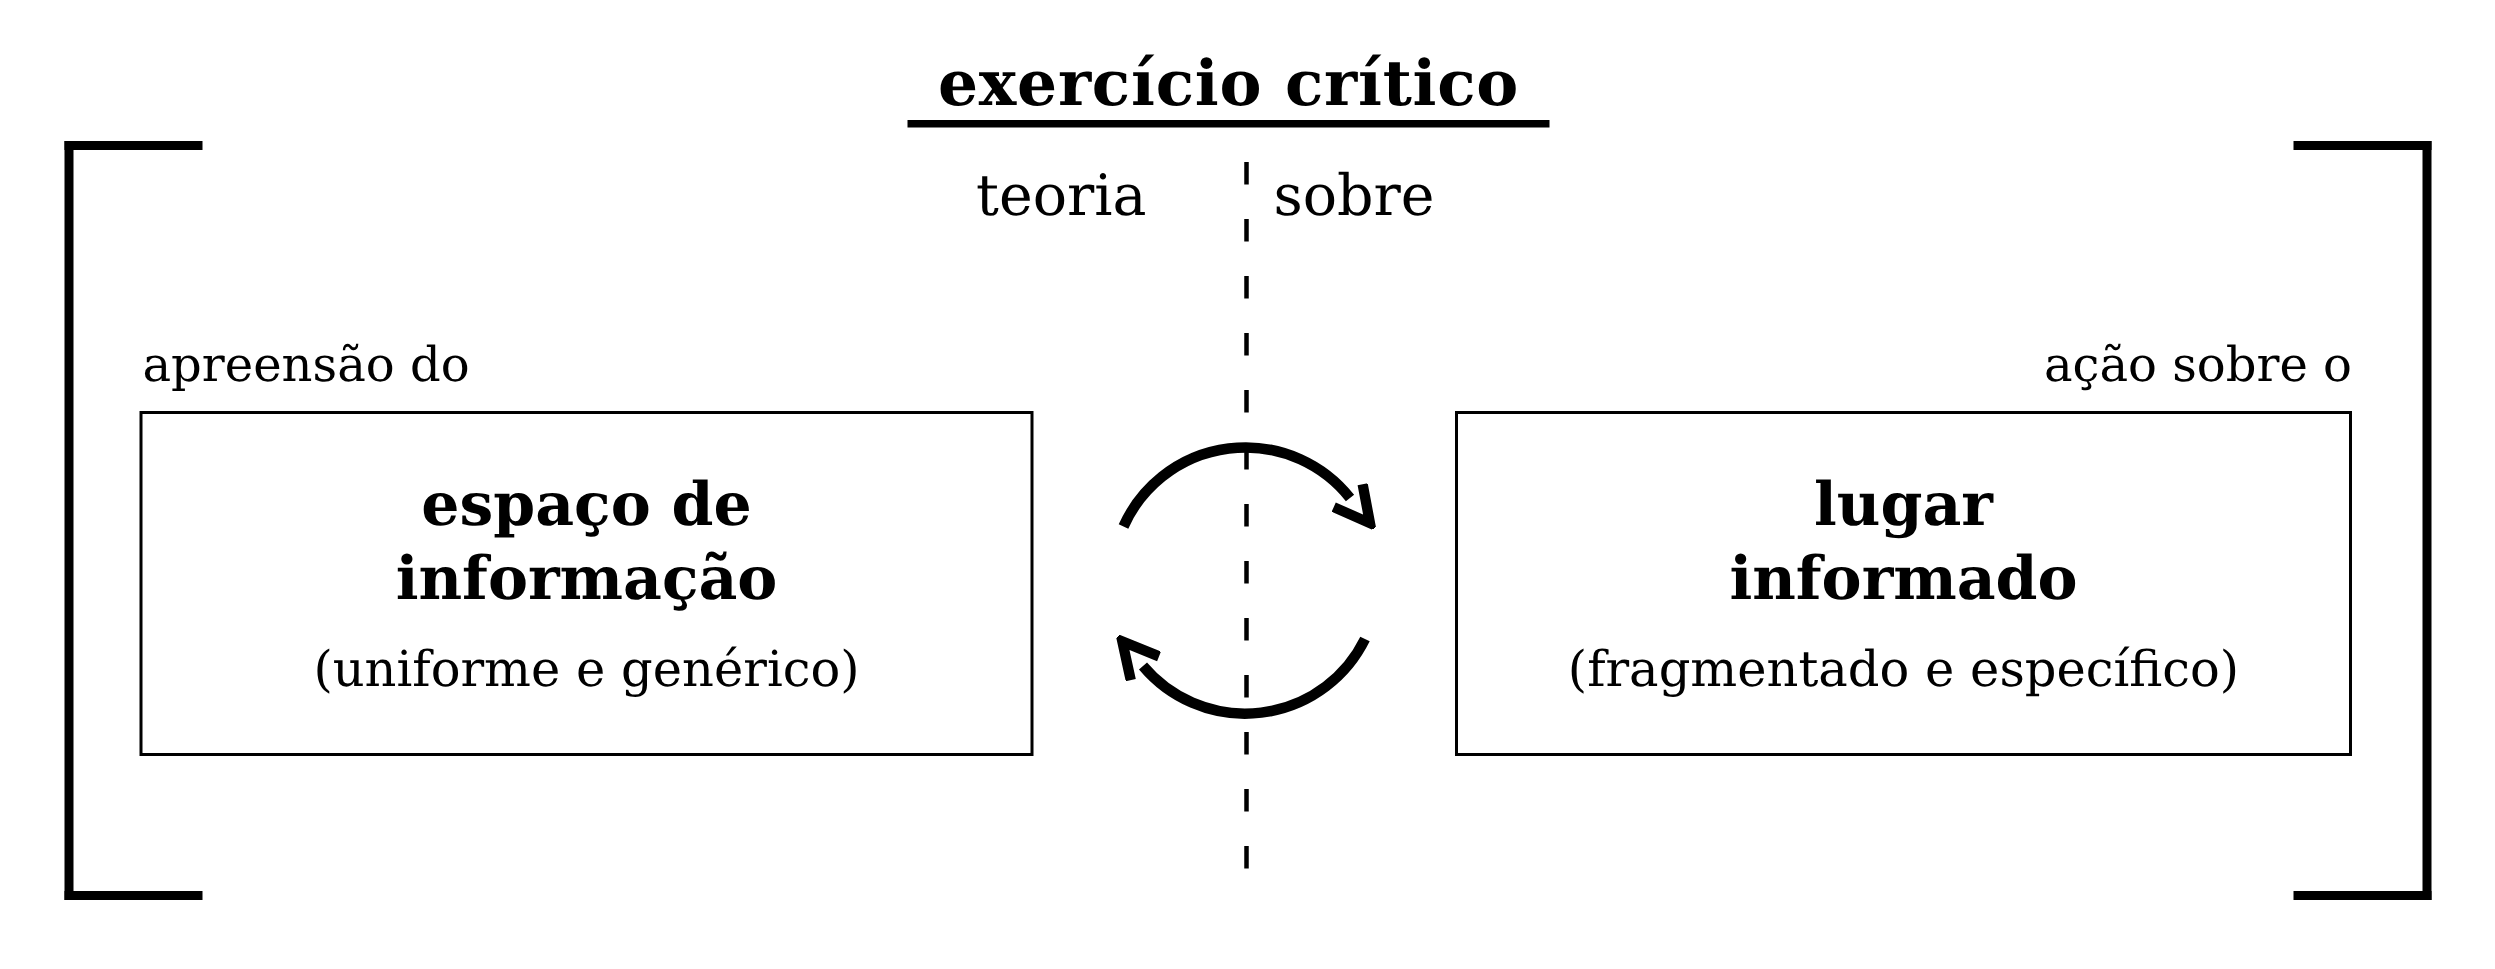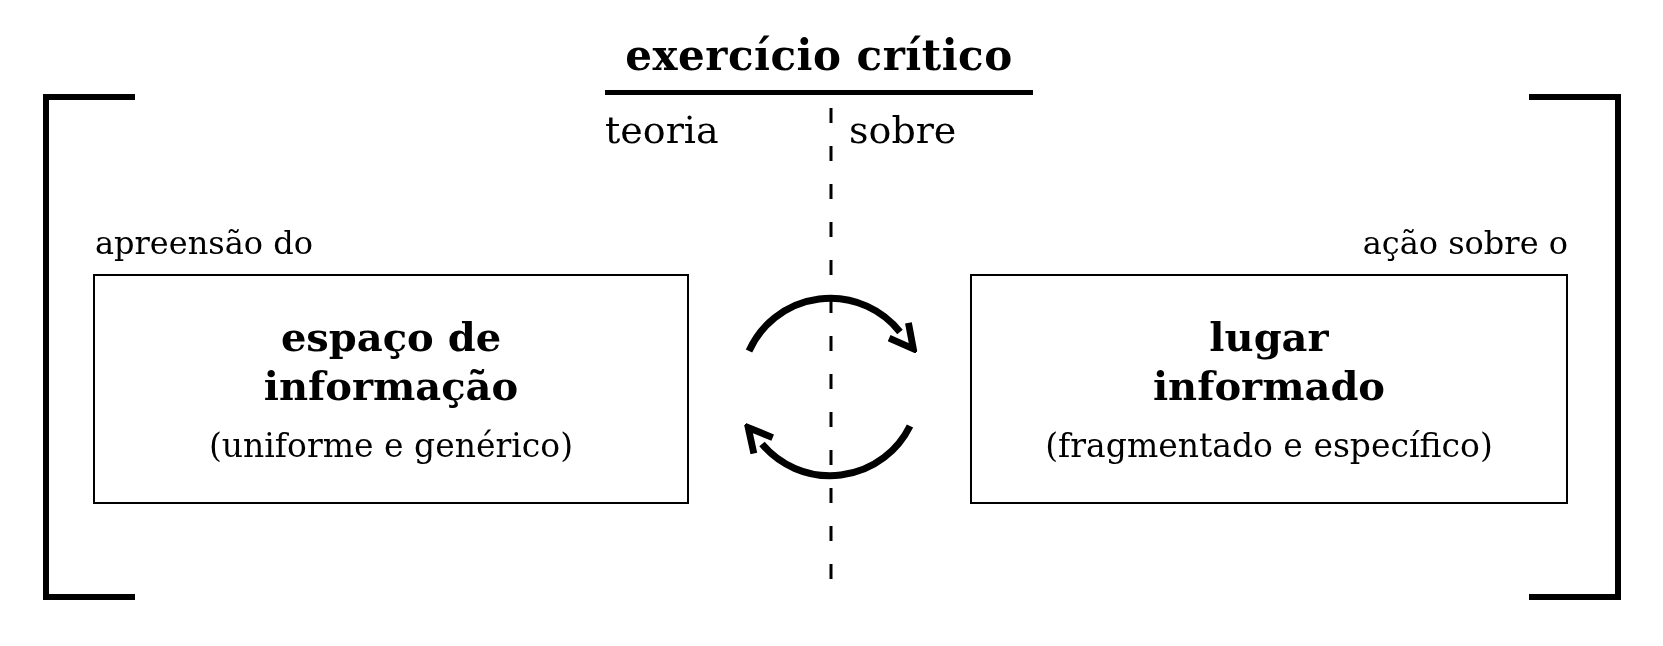--- a/index.html
+++ b/index.html
@@ -46,37 +46,36 @@
     left: 605px;
     top: 32px;
     width: 428px;
     text-align: center;
   }
   .title {
     font-size: 42px;
     font-weight: bold;
     line-height: 48px;
     letter-spacing: 0.5px;
-    padding-bottom: 10px;
   }
   .title-underline {
     height: 0;
     border-bottom: 5px solid #000;
   }
   .col-label {
     position: absolute;
     top: 108px;
     font-size: 38px;
     line-height: 44px;
     white-space: nowrap;
   }
   .col-teoria {
     left: 605px;
     width: 205px;
-    text-align: left;
+    text-align: center;
   }
   .col-praxis {
     left: 849px;
   }
   .annot {
     position: absolute;
     top: 224px;
     font-size: 32px;
     line-height: 38px;
     white-space: nowrap;

